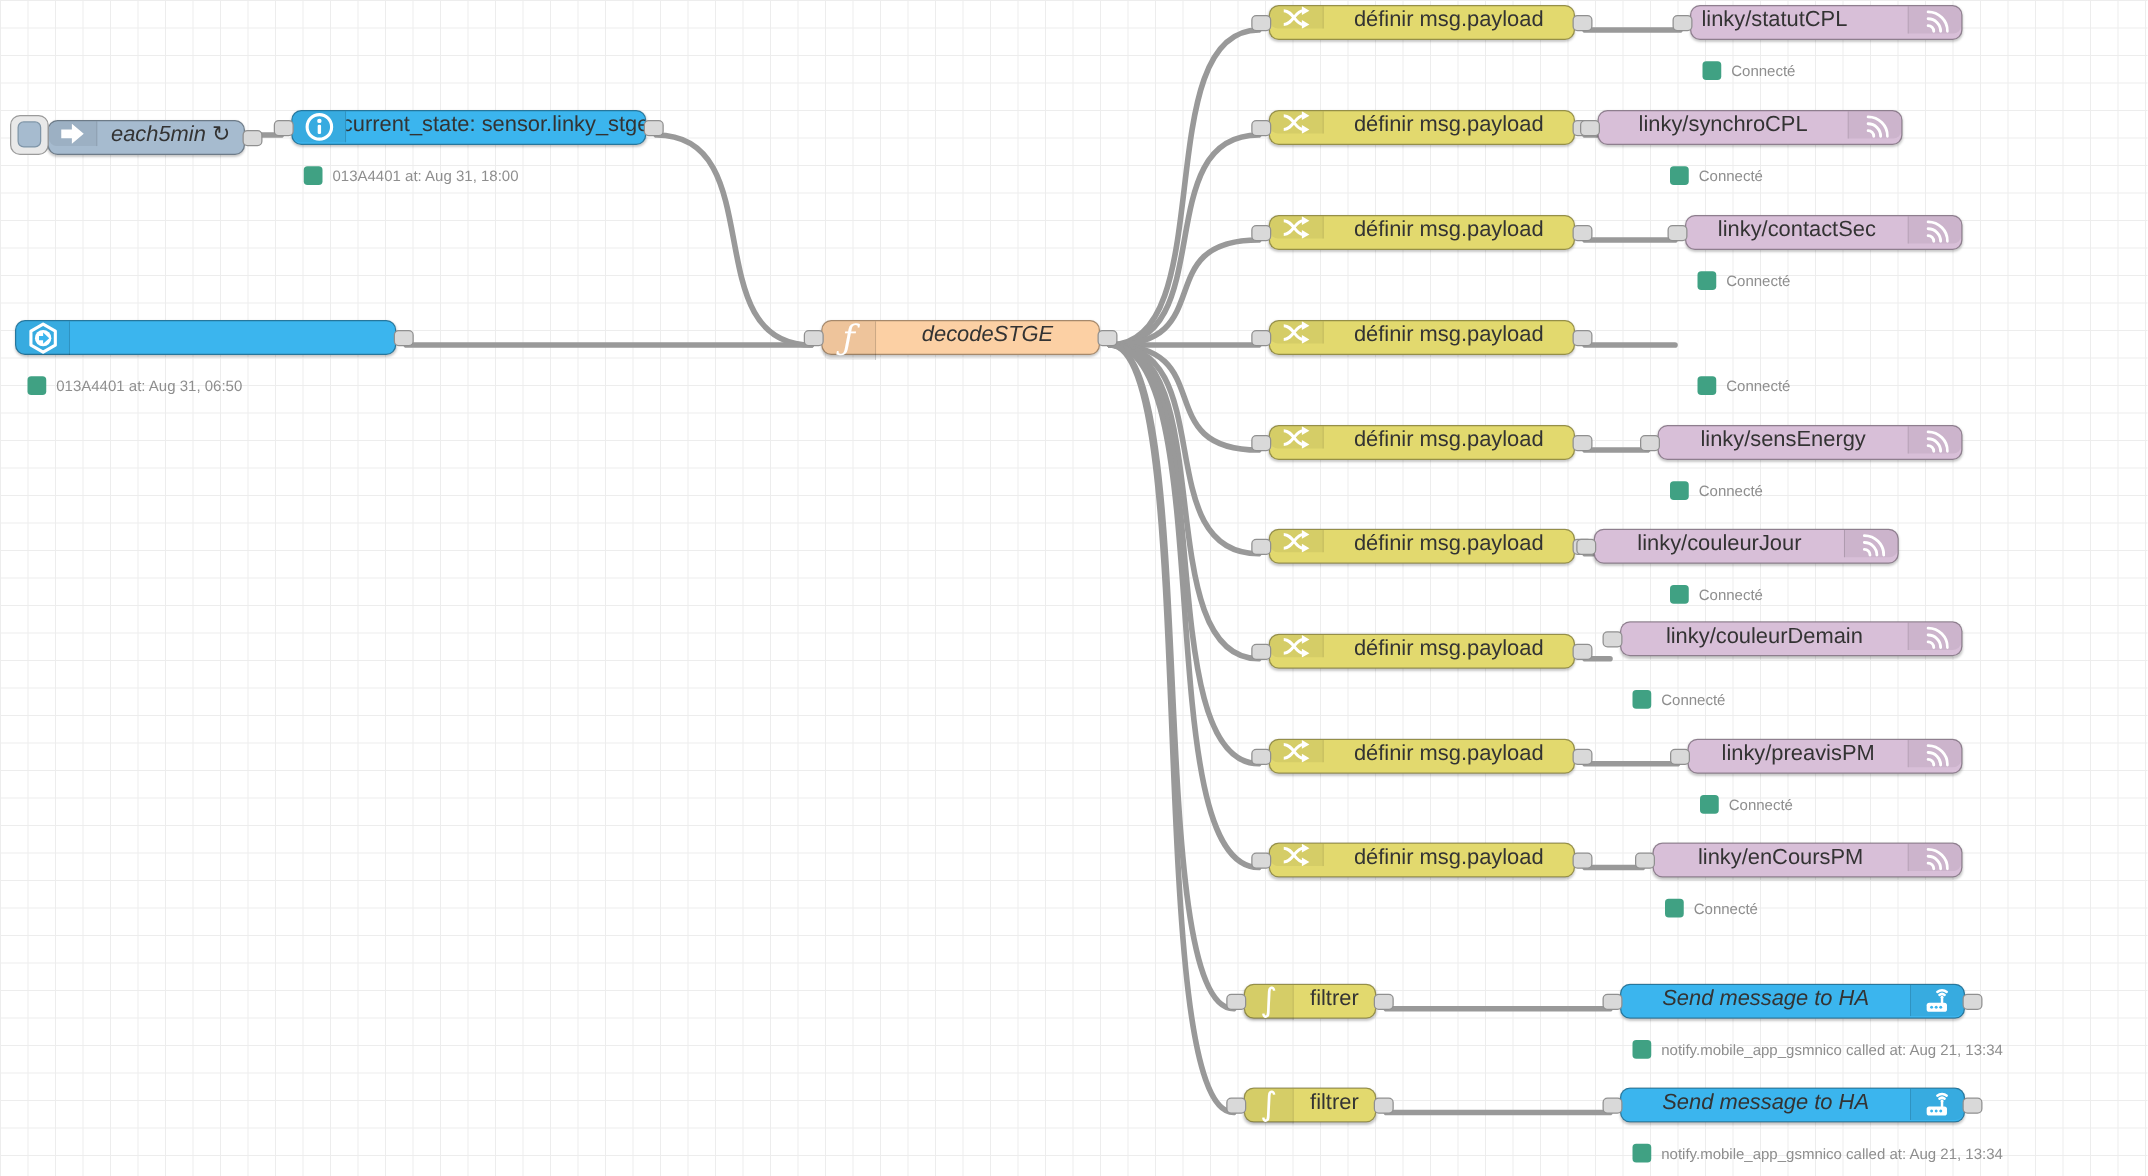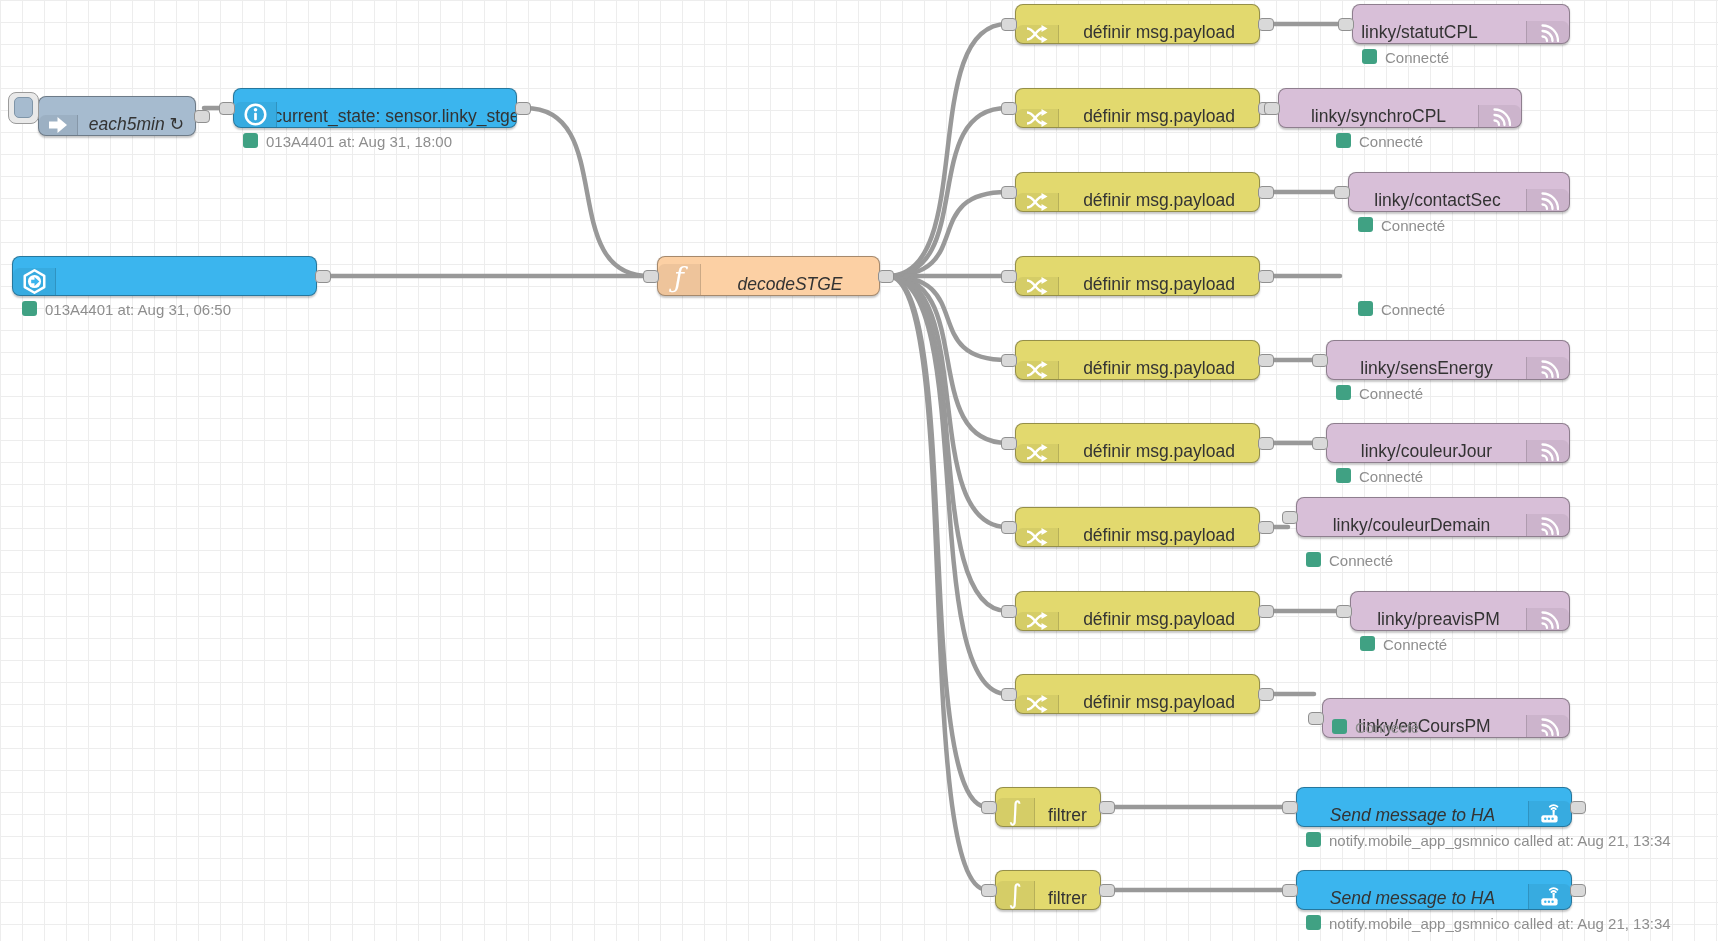--- a/index.html
+++ b/index.html
@@ -9,24 +9,24 @@
   }
   #canvas{
     position:absolute;left:0;top:0;width:1718px;height:941px;
     background-image:linear-gradient(#ededed 1px,transparent 1px),
                      linear-gradient(90deg,#ededed 1px,transparent 1px);
     background-size:22px 22px;
   }
   #wires{position:absolute;left:0;top:0;z-index:1;}
   #wires path{cursor:pointer;}
   .node{
-    position:absolute;height:40px;border-radius:8px;
+    position:absolute;height:28px;border-radius:8px;
     border:1.5px solid rgba(0,0,0,.34);
     box-shadow:0 1.5px 2px rgba(0,0,0,.22);
-    box-sizing:border-box;display:flex;align-items:flex-end;z-index:2;cursor:move;
+    box-sizing:border-box;display:flex;align-items:flex-start;z-index:2;cursor:move;
   }
   .icon-box{
     width:42px;flex:none;display:flex;align-items:center;justify-content:center;
     background:rgba(0,0,0,.055);
   }
   .icon-box.left{border-right:1px solid rgba(0,0,0,.14);border-radius:6.5px 0 0 6.5px;}
   .icon-box.right{border-left:1px solid rgba(0,0,0,.14);border-radius:0 6.5px 6.5px 0;}
   .icon-box.narrow{width:38px;}
   .glyph-icon{color:#fff;font-size:27px;line-height:1;}
   .fn-glyph{font-family:"DejaVu Serif","Liberation Serif",serif;font-style:italic;padding-bottom:4px;}
@@ -37,22 +37,22 @@
   }
   .node-label.italic{font-style:italic;}
   .port{
     position:absolute;width:16px;height:13px;border-radius:4px;
     background:#d9d9d9;border:1.5px solid #909090;box-sizing:border-box;
     top:50%;margin-top:-6.5px;z-index:3;cursor:crosshair;
   }
   .port.in{left:-15px;}
   .port.out{right:-15px;}
   .status{
-    position:absolute;display:flex;align-items:flex-start;gap:8px;z-index:2;
-    font-size:15px;color:#8e8e8e;white-space:nowrap;
+    position:absolute;display:flex;align-items:flex-end;gap:8px;z-index:2;
+    font-size:12px;color:#8e8e8e;white-space:nowrap;
   }
   .status .dot{width:15px;height:15px;border-radius:3px;flex:none;}
   .inject-btn{
     position:absolute;width:31px;height:32px;z-index:2;cursor:pointer;
     background:#e9e9e9;border:1.5px solid #9b9b9b;border-radius:8px;box-sizing:border-box;
   }
   .inject-btn .inner{
     position:absolute;left:5px;top:3.5px;width:19px;height:21px;
     border-radius:5px;box-sizing:border-box;border:1.5px solid #7f95a8;
   }
@@ -338,21 +338,21 @@
             <path d="M5.5 4.5A15.5 15.5 0 0 1 21 20"></path>
           </g>
         </svg>
       </div>
       <span class="port in"></span>
     </div>
     <div class="status" style="left: 1336px; top: 385px;">
       <span class="dot" style="background: rgb(64, 161, 131);"></span>
       <span>Connecté</span>
     </div>
-    <div class="node" style="left: 1326px; top: 423px; width: 244px; background: rgb(216, 191, 216);">
+    <div class="node" style="left: 1275px; top: 423px; width: 244px; background: rgb(216, 191, 216);">
       <span class="node-label">linky/couleurJour</span>
       <div class="icon-box right">
         <svg width="22" height="22" viewBox="0 0 22 22">
           <g fill="none" stroke="#fff" stroke-width="2.3" stroke-linecap="round">
             <path d="M5.5 15.5a4.5 4.5 0 0 1 4.5 4.5"></path>
             <path d="M5.5 10a10 10 0 0 1 10 10"></path>
             <path d="M5.5 4.5A15.5 15.5 0 0 1 21 20"></path>
           </g>
         </svg>
       </div>
@@ -389,21 +389,21 @@
             <path d="M5.5 4.5A15.5 15.5 0 0 1 21 20"></path>
           </g>
         </svg>
       </div>
       <span class="port in"></span>
     </div>
     <div class="status" style="left: 1360px; top: 636px;">
       <span class="dot" style="background: rgb(64, 161, 131);"></span>
       <span>Connecté</span>
     </div>
-    <div class="node" style="left: 1322px; top: 674px; width: 248px; background: rgb(216, 191, 216); margin-top: 24px;">
+    <div class="node" style="left: 1322px; top: 674px; width: 248px; background: rgb(216, 191, 216);">
       <span class="node-label">linky/enCoursPM</span>
       <div class="icon-box right">
         <svg width="22" height="22" viewBox="0 0 22 22">
           <g fill="none" stroke="#fff" stroke-width="2.3" stroke-linecap="round">
             <path d="M5.5 15.5a4.5 4.5 0 0 1 4.5 4.5"></path>
             <path d="M5.5 10a10 10 0 0 1 10 10"></path>
             <path d="M5.5 4.5A15.5 15.5 0 0 1 21 20"></path>
           </g>
         </svg>
       </div>

